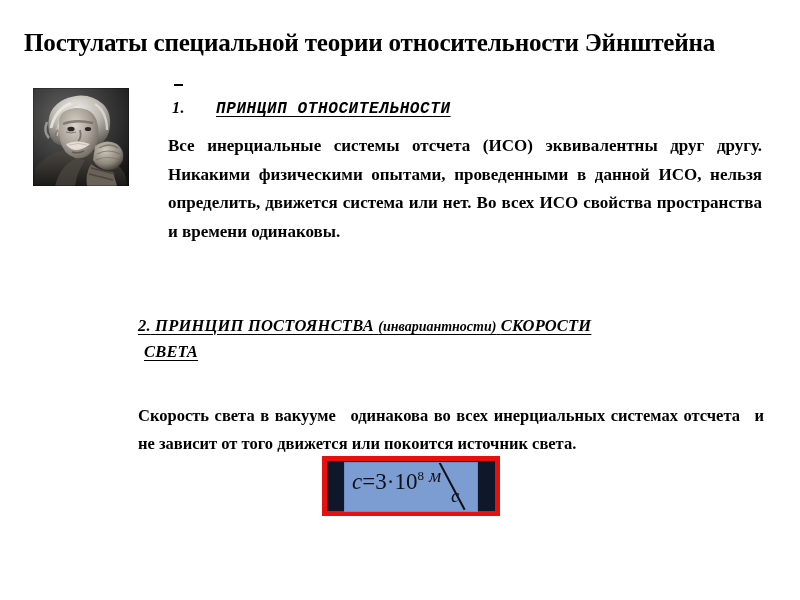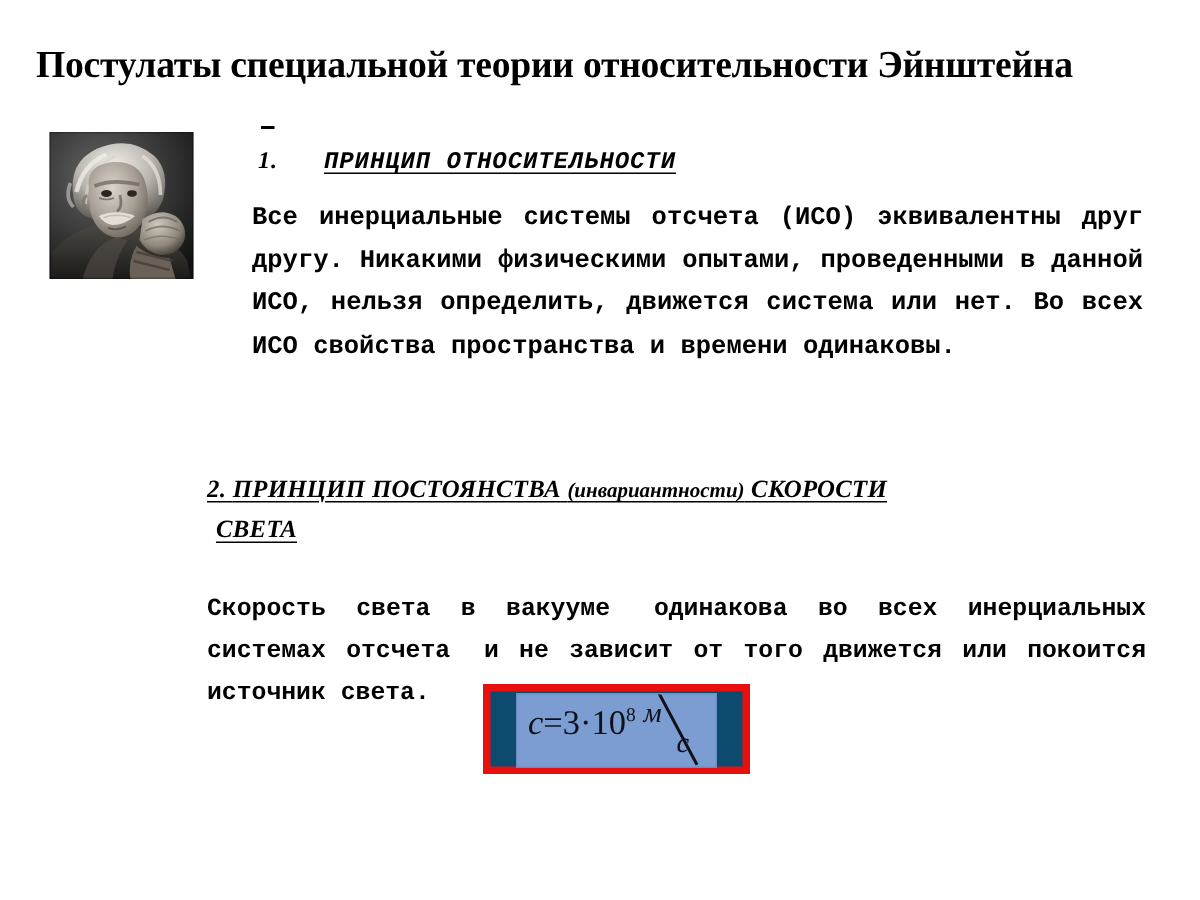--- a/index.html
+++ b/index.html
@@ -88,21 +88,20 @@
     text-underline-offset: 3px;
     font-family: Liberation Mono, monospace;
   }
 
   .para {
     font-size: 17px;
     line-height: 28.6px;
     font-weight: bold;
     text-align: justify;
     text-justify: inter-word;
-    font-family: Liberation Mono, monospace;
   }
   .para-one {
     position: absolute;
     left: -4px;
     top: 48px;
     width: 594px;
   }
 
   
   .block-two {
@@ -127,37 +126,37 @@
     letter-spacing: 0;
   }
   .heading-two .tail {
     display: block;
     width: 66px;
     text-align: center;
   }
   .para-two {
     position: absolute;
     left: 0px;
-    top: 79px;
+    top: 89px;
     width: 626px;
     font-size: 16.5px;
     line-height: 28px;
   }
   .para-two .wgap { display: inline-block; width: 9px; }
 
   
   .formula-outer {
     position: absolute;
     left: 322px;
     top: 456px;
     width: 178px;
     height: 60px;
     box-sizing: border-box;
     border: 5px solid #e8100f;
-    background: #0c4a6e;
+    background: #0f172a;
     display: flex;
     align-items: center;
     justify-content: center;
   }
   .formula-inner {
     width: 132px;
     height: 48px;
     margin-top: 1px;
     background: #7b9dd1;
     border: 1px solid #6b8fc6;

